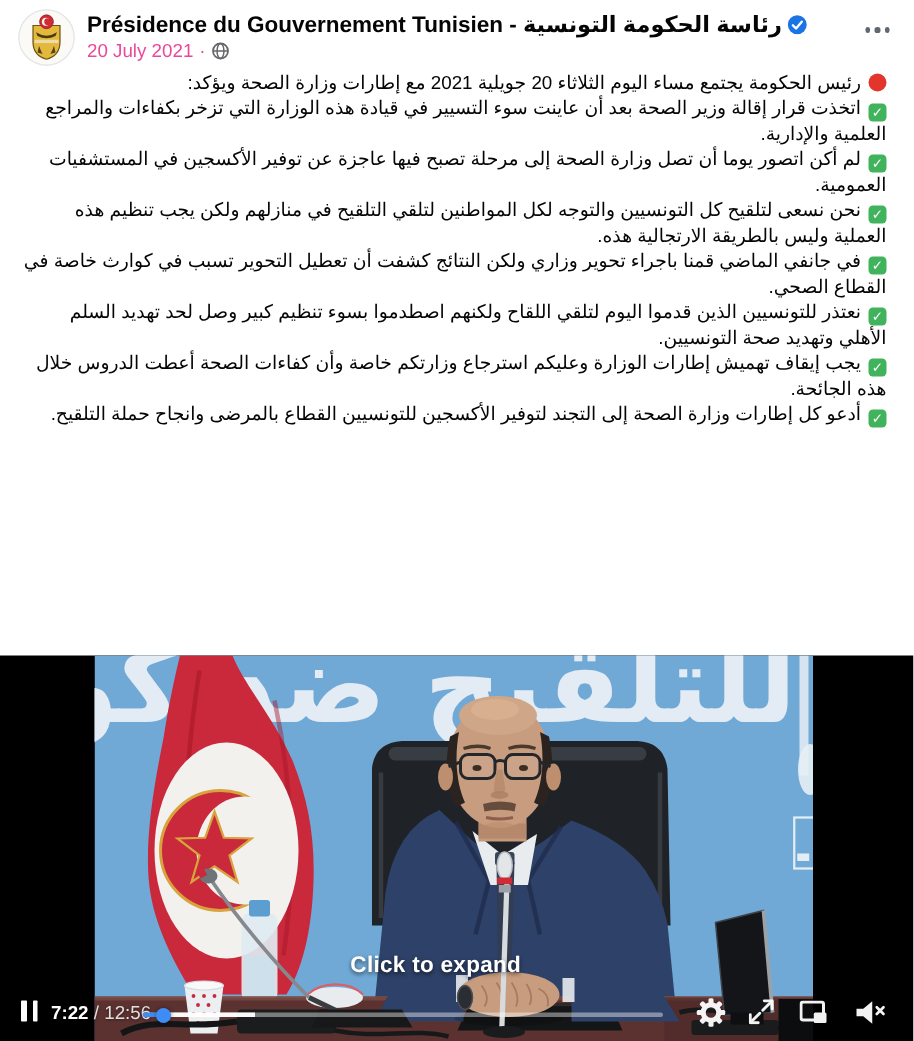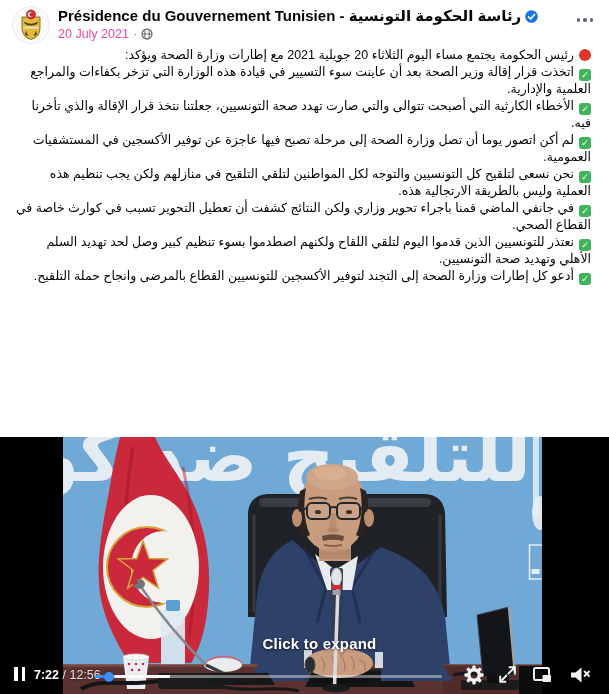--- a/index.html
+++ b/index.html
@@ -32,21 +32,21 @@
     display:inline-block;width:12px;height:12px;border-radius:3px;background:#41b35d;
     color:#fff;font-size:9px;line-height:12px;text-align:center;font-weight:700;
     vertical-align:-1.5px;margin-inline-end:5px;
   }
   .bi-dot{border-radius:50%;background:#e2352b;color:transparent;}
 
   
   .video-container{position:absolute;left:0;top:437px;width:609px;height:257px;background:#000;cursor:pointer;}
   .video-frame{position:absolute;left:63px;top:0;width:479px;height:257px;}
   .expand-label{
-    position:absolute;left:80px;top:198px;width:479px;text-align:center;
+    position:absolute;left:51px;top:198px;width:479px;text-align:center;
     color:#fff;font-size:15px;font-weight:700;text-shadow:0 1px 3px rgba(0,0,0,.6);
     letter-spacing:.2px;cursor:pointer;
   }
   
   .vc-pause{position:absolute;left:14px;bottom:13px;width:11px;height:14px;display:flex;justify-content:space-between;cursor:pointer;}
   .vc-pause i{width:3.5px;height:14px;background:#fff;display:block;border-radius:.5px;}
   .vc-time{position:absolute;left:34px;bottom:12px;font-size:12.5px;color:#fff;font-weight:700;white-space:nowrap;text-shadow:0 1px 2px rgba(0,0,0,.5);}
   .vc-time .dim{font-weight:400;color:rgba(255,255,255,.85);}
   .vc-bar{position:absolute;left:95px;right:167px;bottom:16px;height:3px;background:rgba(255,255,255,.42);border-radius:2px;cursor:pointer;}
   .vc-buffer{position:absolute;left:13px;top:0;width:62px;height:3px;background:rgba(255,255,255,.95);}
@@ -95,25 +95,25 @@
     <div class="more-btn">
       <i></i>
         <i></i>
         <i></i>
     </div>
   </div>
 
   <div class="post-body" id="post-bullets">
       <div class="bullet"><span class="bi bi-dot"></span><span>رئيس الحكومة يجتمع مساء اليوم الثلاثاء 20 جويلية 2021 مع إطارات وزارة الصحة ويؤكد:</span></div>
       <div class="bullet"><span class="bi">✓</span><span>اتخذت قرار إقالة وزير الصحة بعد أن عاينت سوء التسيير في قيادة هذه الوزارة التي تزخر بكفاءات والمراجع العلمية والإدارية.</span></div>
-      <div class="bullet"><span class="bi">✓</span><span>الأخطاء الكارثية التي أصبحت تتوالى والتي صارت تهدد صحة التونسيين، جعلتنا نتخذ قرار الإقالة والذي تأخرنا فيه.</span></div>
       <div class="bullet"><span class="bi">✓</span><span>لم أكن اتصور يوما أن تصل وزارة الصحة إلى مرحلة تصبح فيها عاجزة عن توفير الأكسجين في المستشفيات العمومية.</span></div>
       <div class="bullet"><span class="bi">✓</span><span>نحن نسعى لتلقيح كل التونسيين والتوجه لكل المواطنين لتلقي التلقيح في منازلهم ولكن يجب تنظيم هذه العملية وليس بالطريقة الارتجالية هذه.</span></div>
       <div class="bullet"><span class="bi">✓</span><span>في جانفي الماضي قمنا باجراء تحوير وزاري ولكن النتائج كشفت أن تعطيل التحوير تسبب في كوارث خاصة في القطاع الصحي.</span></div>
       <div class="bullet"><span class="bi">✓</span><span>نعتذر للتونسيين الذين قدموا اليوم لتلقي اللقاح ولكنهم اصطدموا بسوء تنظيم كبير وصل لحد تهديد السلم الأهلي وتهديد صحة التونسيين.</span></div>
+      <div class="bullet"><span class="bi">✓</span><span>يجب إيقاف تهميش إطارات الوزارة وعليكم استرجاع وزارتكم خاصة وأن كفاءات الصحة أعطت الدروس خلال هذه الجائحة.</span></div>
       <div class="bullet"><span class="bi">✓</span><span>أدعو كل إطارات وزارة الصحة إلى التجند لتوفير الأكسجين للتونسيين القطاع بالمرضى وانجاح حملة التلقيح.</span></div>
     </div>
 
   <div class="video-container">
 
     <svg class="video-frame" viewBox="0 0 479 257" width="479" height="257">
 
       <rect width="479" height="257" fill="#71a9d6"></rect>
 
       <text x="468" y="44" direction="rtl" text-anchor="start" font-size="72" font-weight="bold" fill="#e9eff5" opacity="0.96" letter-spacing="3" style="font-family:'DejaVu Sans',sans-serif">للتلقيح ضد كو</text>

